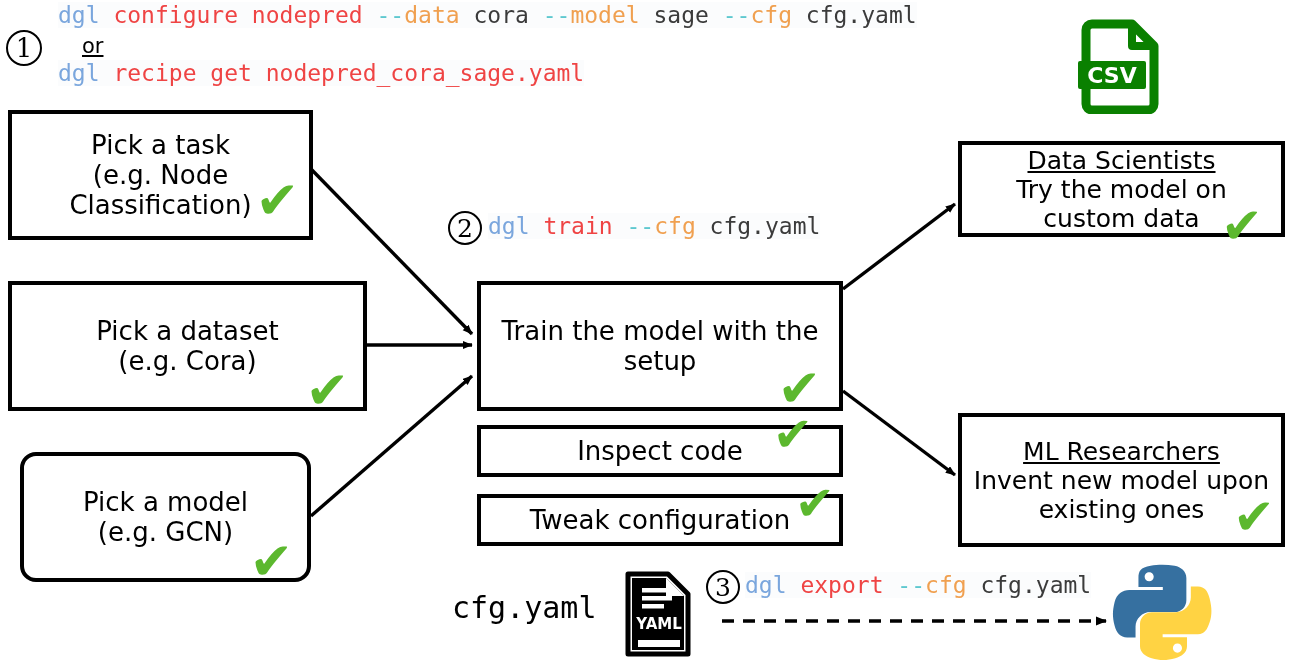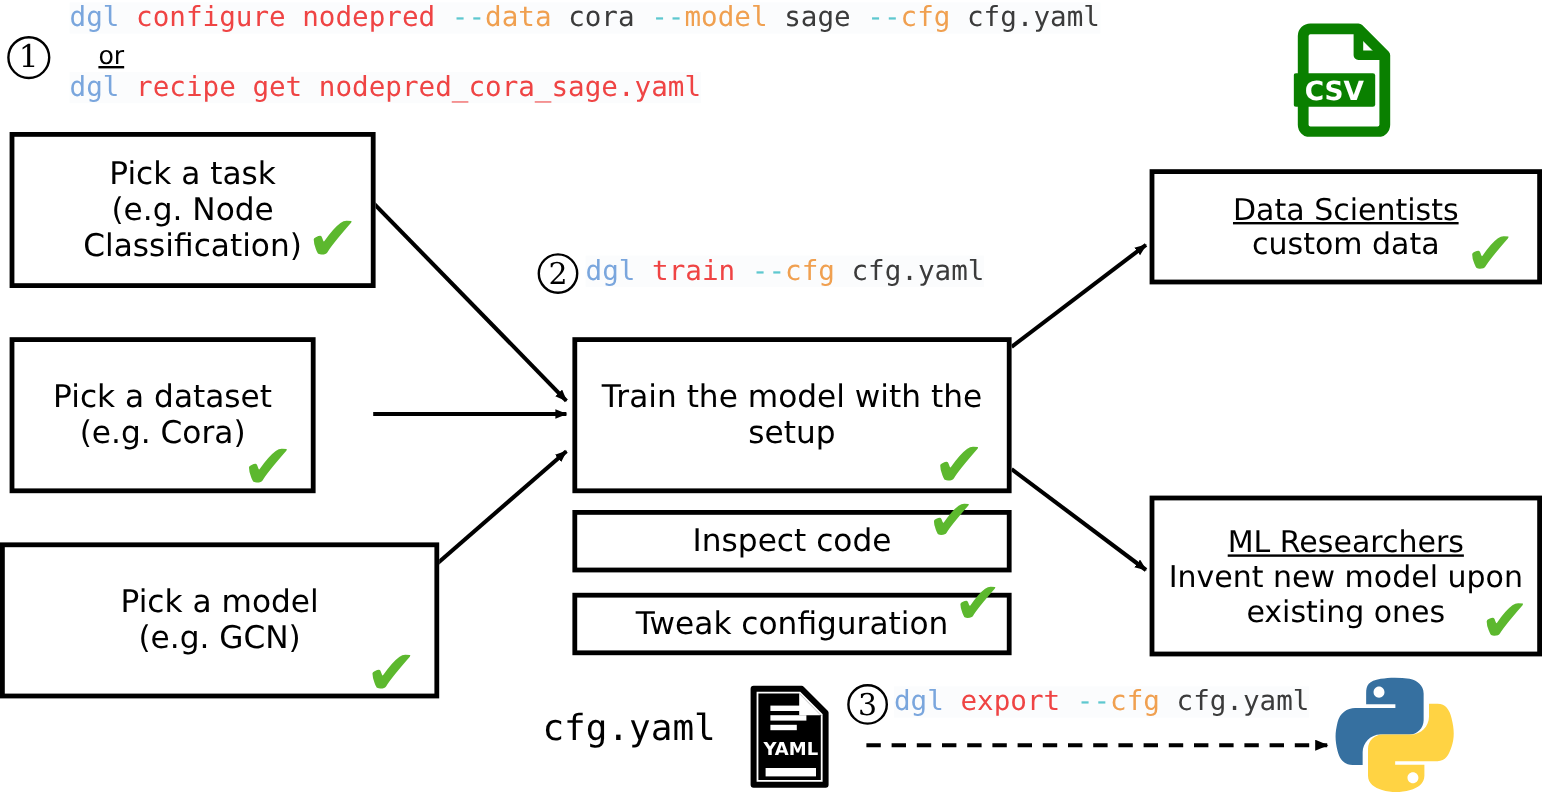--- a/index.html
+++ b/index.html
@@ -145,29 +145,29 @@
 
   <div class="fbox" style="left:8px; top:110px; width:305px; height:130px; font-size:26px;">
     <div class="inner">
       <span class="boxtext">Pick a task</span>
       <span class="boxtext">(e.g. Node</span>
       <span class="boxtext">Classification)</span>
       <span class="check" style="right:10px; bottom:-6px; font-size:52px;">✔</span>
     </div>
   </div>
 
-  <div class="fbox" style="left:8px; top:281px; width:255px; height:130px; font-size:26px;">
+  <div class="fbox" style="left:8px; top:281px; width:359px; height:130px; font-size:26px;">
     <div class="inner">
       <span class="boxtext">Pick a dataset</span>
       <span class="boxtext">(e.g. Cora)</span>
       <span class="check" style="right:14px; bottom:-40px; font-size:52px;">✔</span>
     </div>
   </div>
 
-  <div class="fbox" style="left:0; top:452px; width:366px; height:130px; font-size:26px;">
+  <div class="fbox" style="left:20px; top:452px; width:291px; height:130px; font-size:26px;border-radius:16px;">
     <div class="inner">
       <span class="boxtext">Pick a model</span>
       <span class="boxtext">(e.g. GCN)</span>
       <span class="check" style="right:14px; bottom:-40px; font-size:52px;">✔</span>
     </div>
   </div>
 
   <div class="circnum" style="left:448px; top:211px; width:34px; height:34px; font-size:25px;">
     <span>2</span>
   </div>
@@ -191,20 +191,21 @@
   <div class="fbox" style="left:477px; top:494px; width:366px; height:52px; font-size:26px;">
     <div class="inner">
       <span class="boxtext">Tweak configuration</span>
       <span class="check" style="right:4px; top:-26px; font-size:48px;">✔</span>
     </div>
   </div>
 
   <div class="fbox" style="left:958px; top:141px; width:327px; height:96px; font-size:25px;">
     <div class="inner" style="padding:0 10px;">
       <span class="boxtext uline">Data Scientists</span>
+      <span class="boxtext">Try the model on</span>
       <span class="boxtext">custom data</span>
       <span class="check" style="right:18px; bottom:-18px; font-size:50px;">✔</span>
     </div>
   </div>
 
   <div class="fbox" style="left:958px; top:413px; width:327px; height:134px; font-size:25px;">
     <div class="inner" style="padding:0 6px;">
       <span class="boxtext uline">ML Researchers</span>
       <span class="boxtext">Invent new model upon</span>
       <span class="boxtext">existing ones</span>

